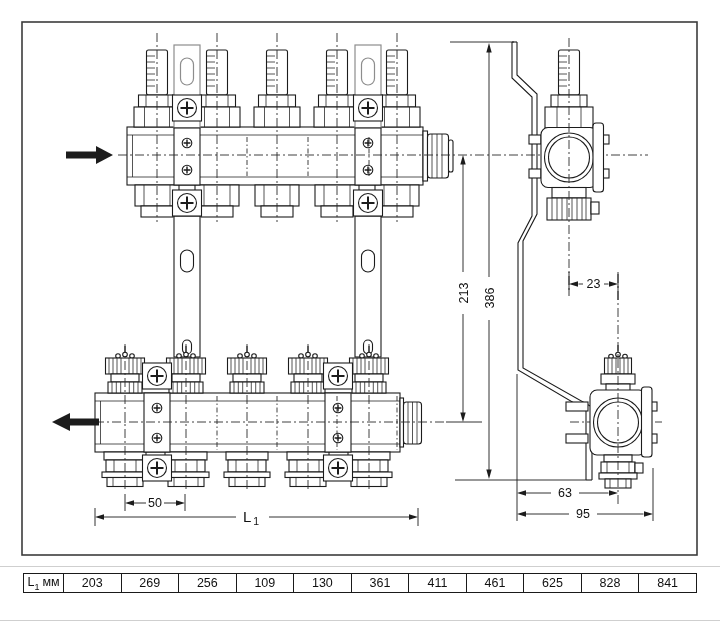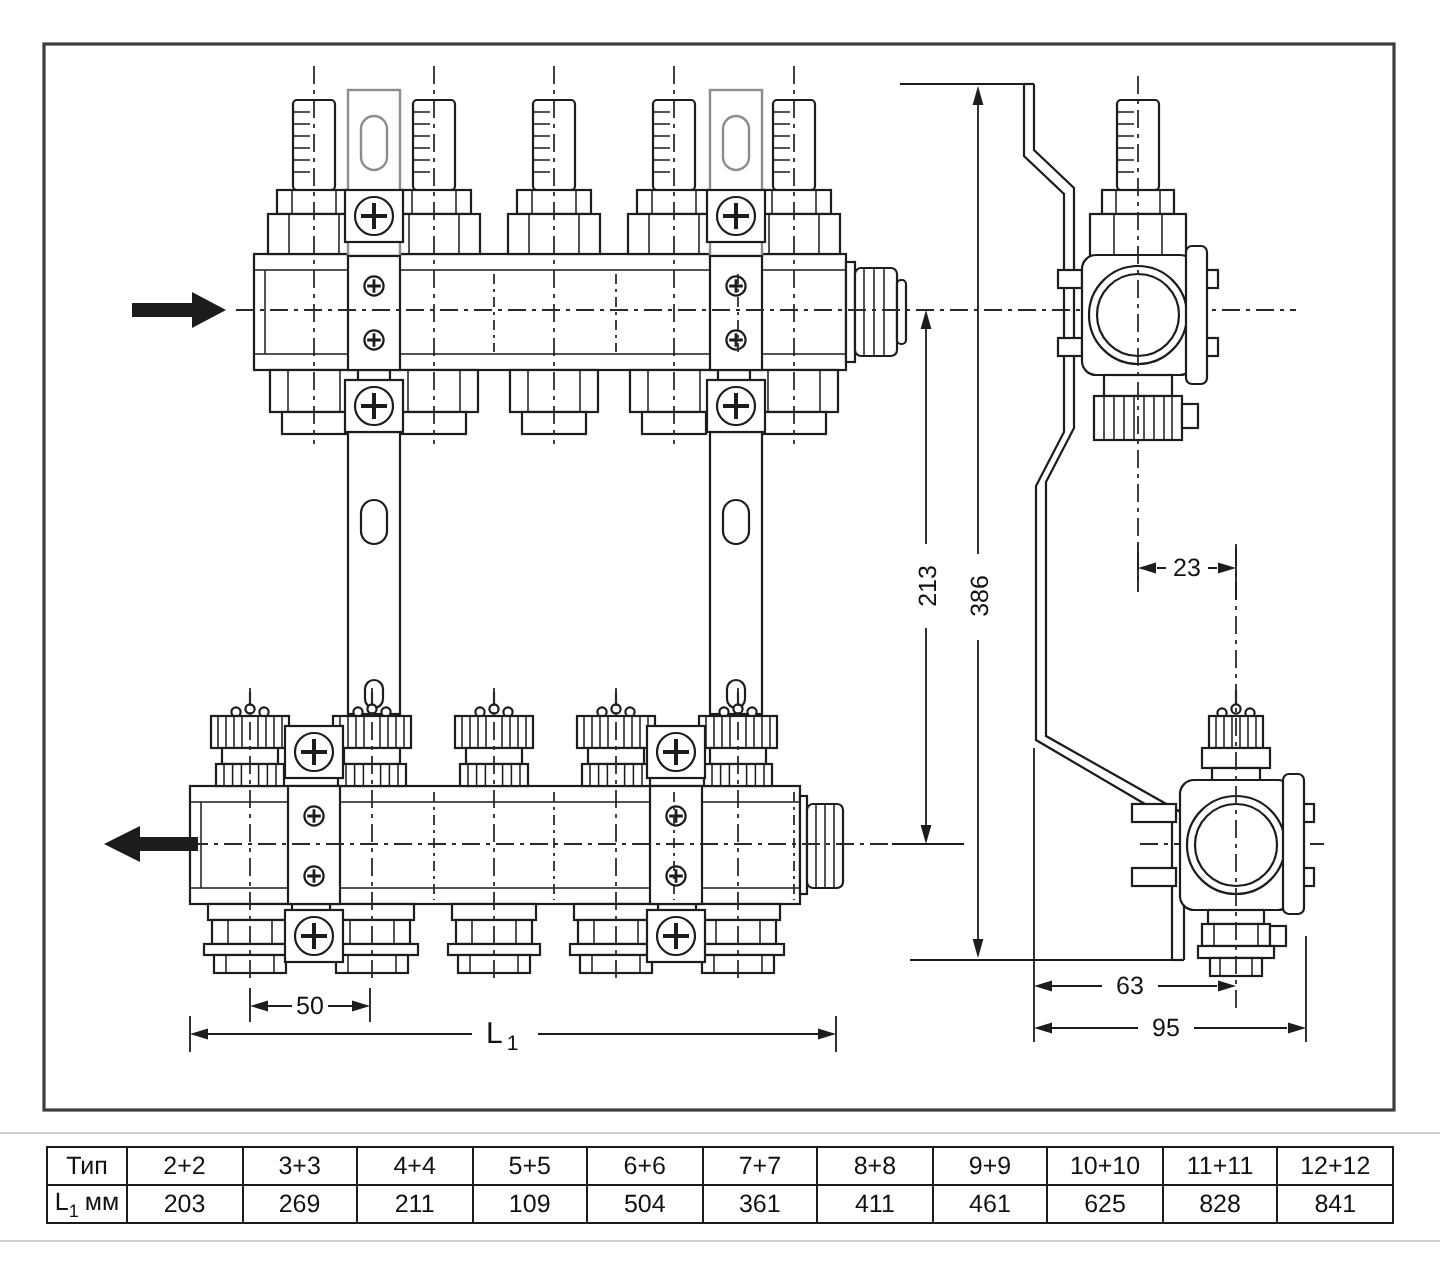--- a/index.html
+++ b/index.html
@@ -274,41 +274,27 @@
         <col>
         <col>
         <col>
         <col>
         <col>
         <col>
         <col>
         <col>
   </colgroup>
   <tbody>
-        <tr>
-    <th><span>Тип</span></th>
-    <td>2+2</td>
-    <td>3+3</td>
-    <td>4+4</td>
-    <td>5+5</td>
-    <td>6+6</td>
-    <td>7+7</td>
-    <td>8+8</td>
-    <td>9+9</td>
-    <td>10+10</td>
-    <td>11+11</td>
-    <td>12+12</td>
-  </tr>
   <tr>
     <th><span>L</span><sub>1</sub><span class="unit">мм</span></th>
     <td>203</td>
     <td>269</td>
-    <td>211</td>
+    <td>256</td>
     <td>109</td>
-    <td>504</td>
+    <td>130</td>
     <td>361</td>
     <td>411</td>
     <td>461</td>
     <td>625</td>
     <td>828</td>
     <td>841</td>
   </tr>
 </tbody>
     </table>
 

